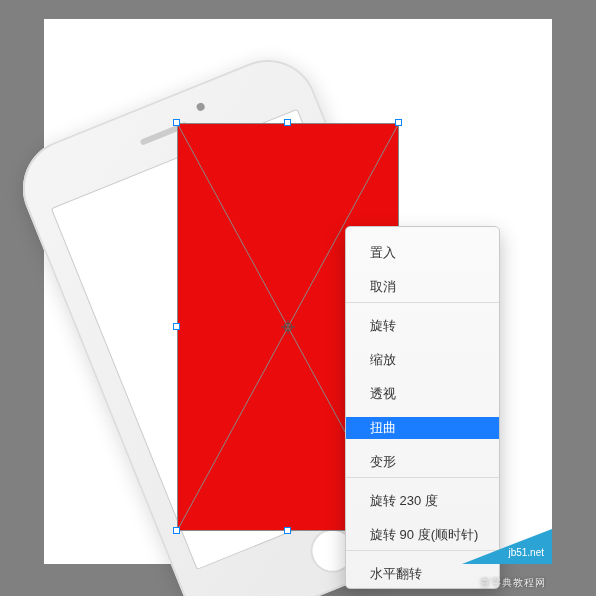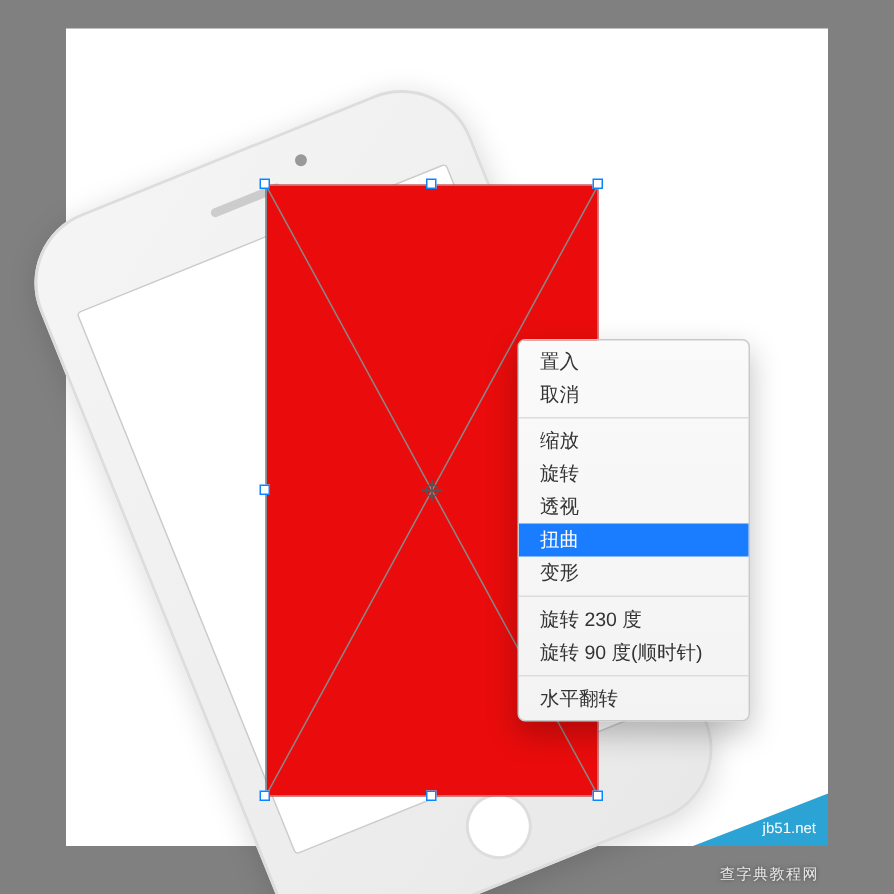--- a/index.html
+++ b/index.html
@@ -120,25 +120,26 @@
       left: 345px;
       top: 226px;
       width: 155px;
       background: linear-gradient(#fafafa, #f3f3f3);
       border: 1px solid #c9c9c9;
       border-radius: 5px;
       box-shadow: 0 8px 20px rgba(0,0,0,0.25);
       padding: 3px 0;
     }
     .menu-item {
-      padding: 2px 14px;
+      padding: 2px 24px;
       line-height: 18px;
       color: #333;
       white-space: nowrap;
       cursor: default;
+      margin-top: 12px;
     }
     .menu-item.selected {
       background: #1a7cff;
       color: #ffffff;
     }
     .menu-sep {
       height: 1px;
       background: #dcdcdc;
       margin: 4px 0;
     }
@@ -199,22 +200,22 @@
     <div class="handle h-bl"></div>
     <div class="handle h-bc"></div>
     <div class="handle h-br"></div>
   </div>
 </div>
 
 <div class="context-menu">
   <div class="menu-item">置入</div>
   <div class="menu-item">取消</div>
   <div class="menu-sep"></div>
+  <div class="menu-item">旋转</div>
   <div class="menu-item">缩放</div>
-  <div class="menu-item">旋转</div>
   <div class="menu-item">透视</div>
   <div class="menu-item selected">扭曲</div>
   <div class="menu-item">变形</div>
   <div class="menu-sep"></div>
   <div class="menu-item">旋转 230 度</div>
   <div class="menu-item">旋转 90 度(顺时针)</div>
   <div class="menu-sep"></div>
   <div class="menu-item">水平翻转</div>
 </div>
 

